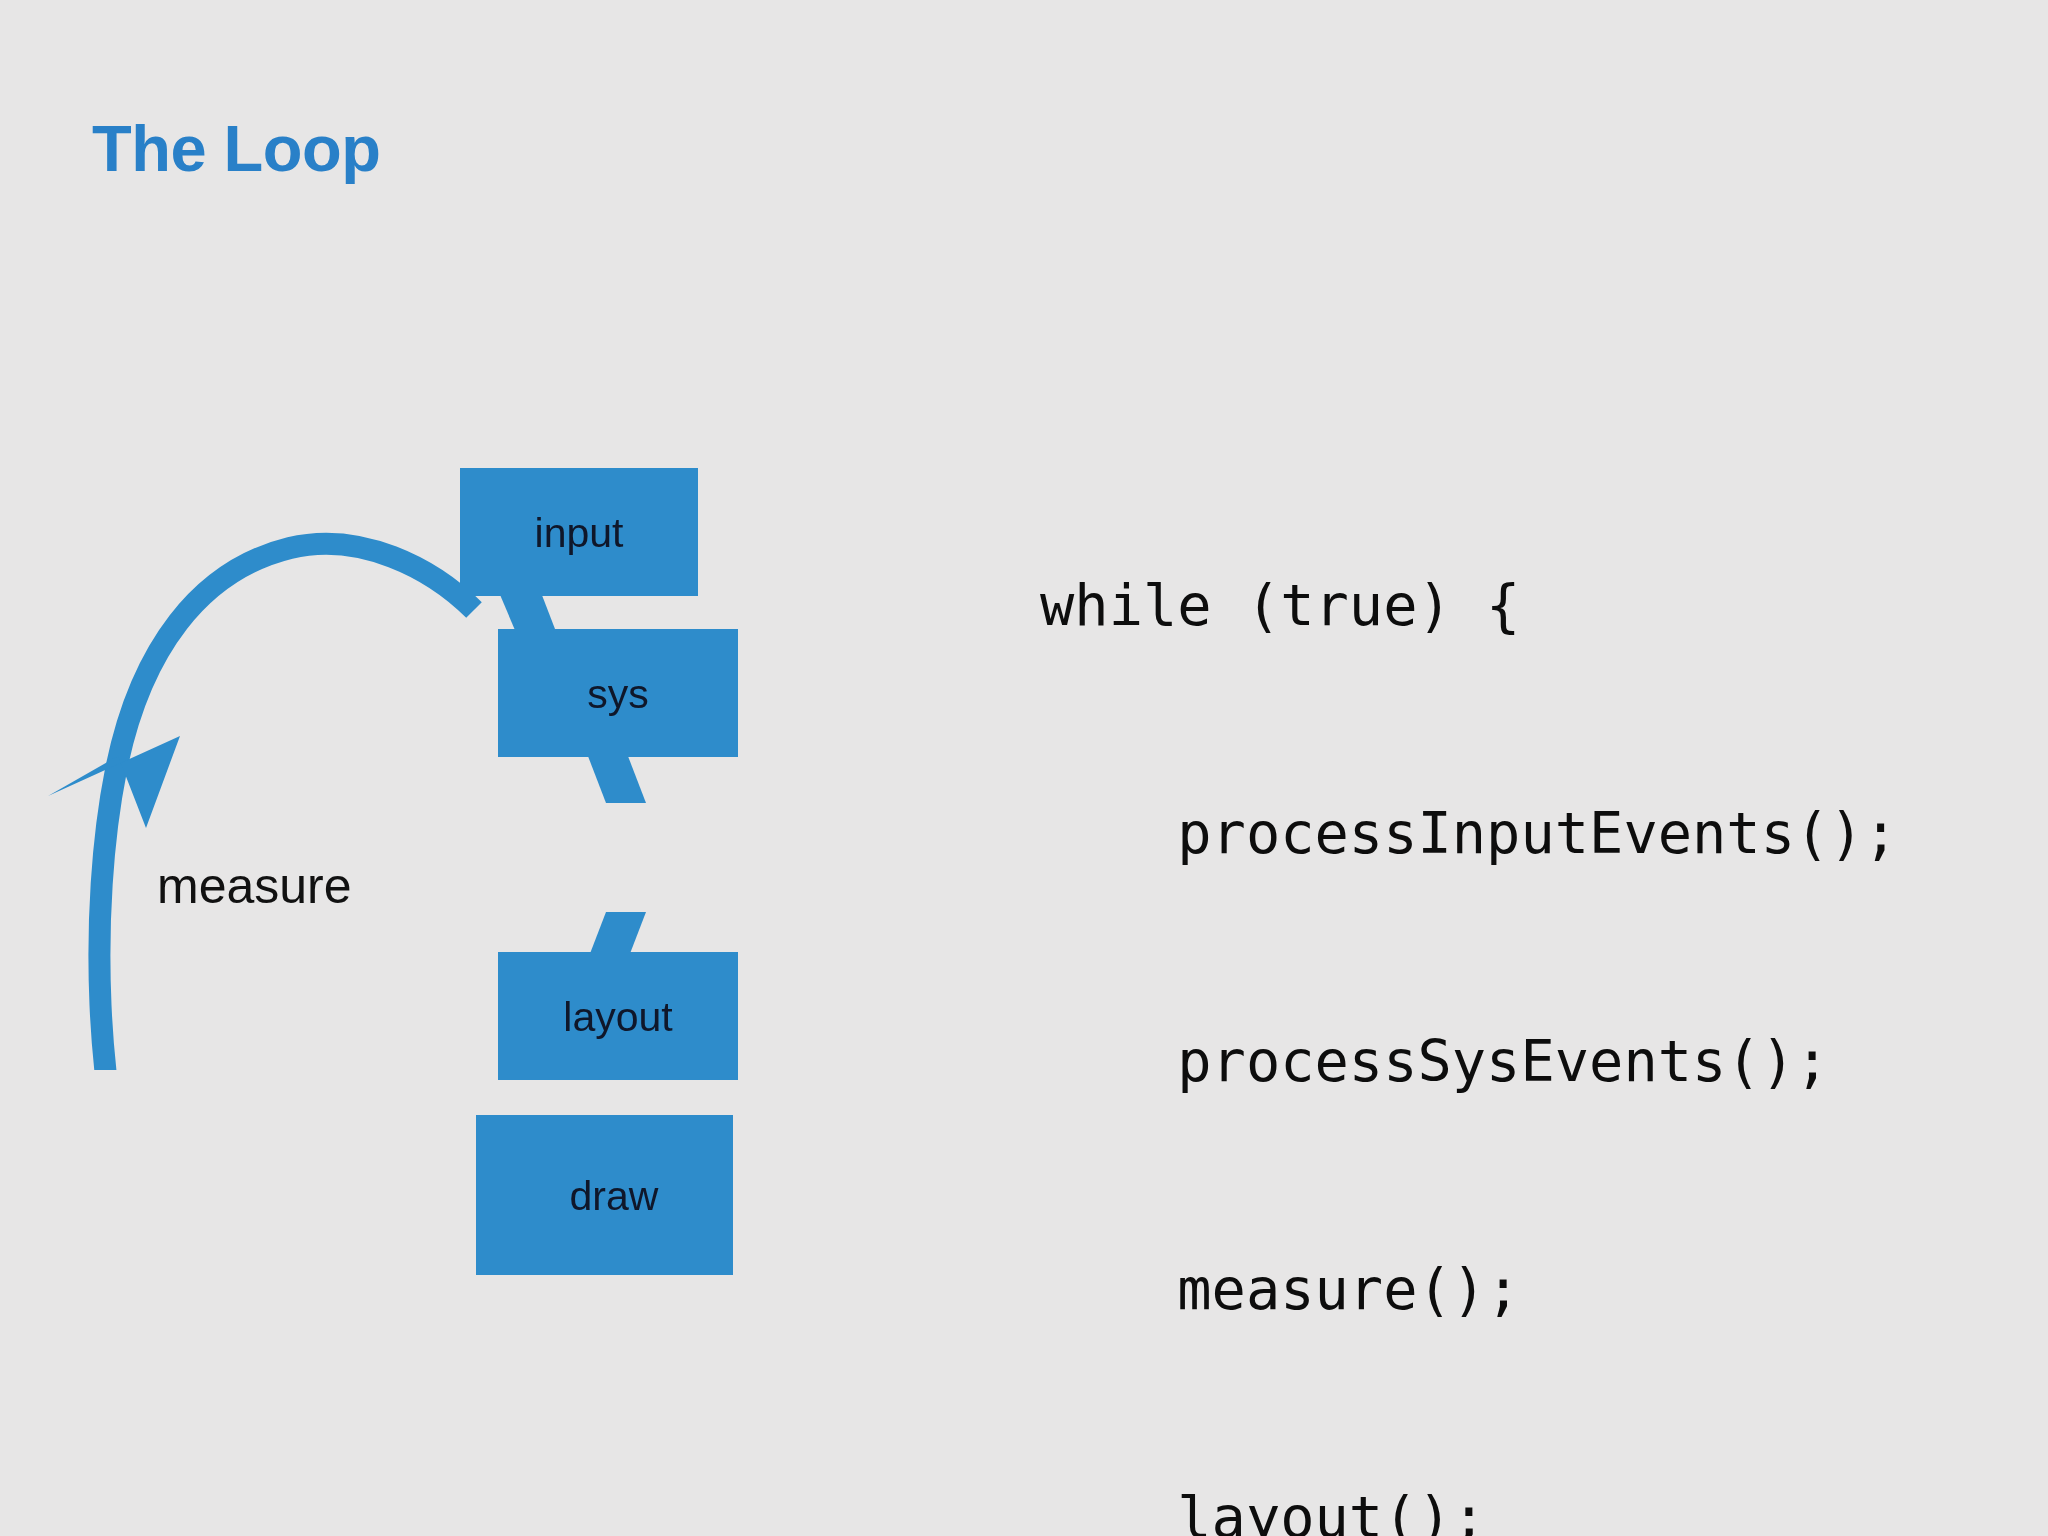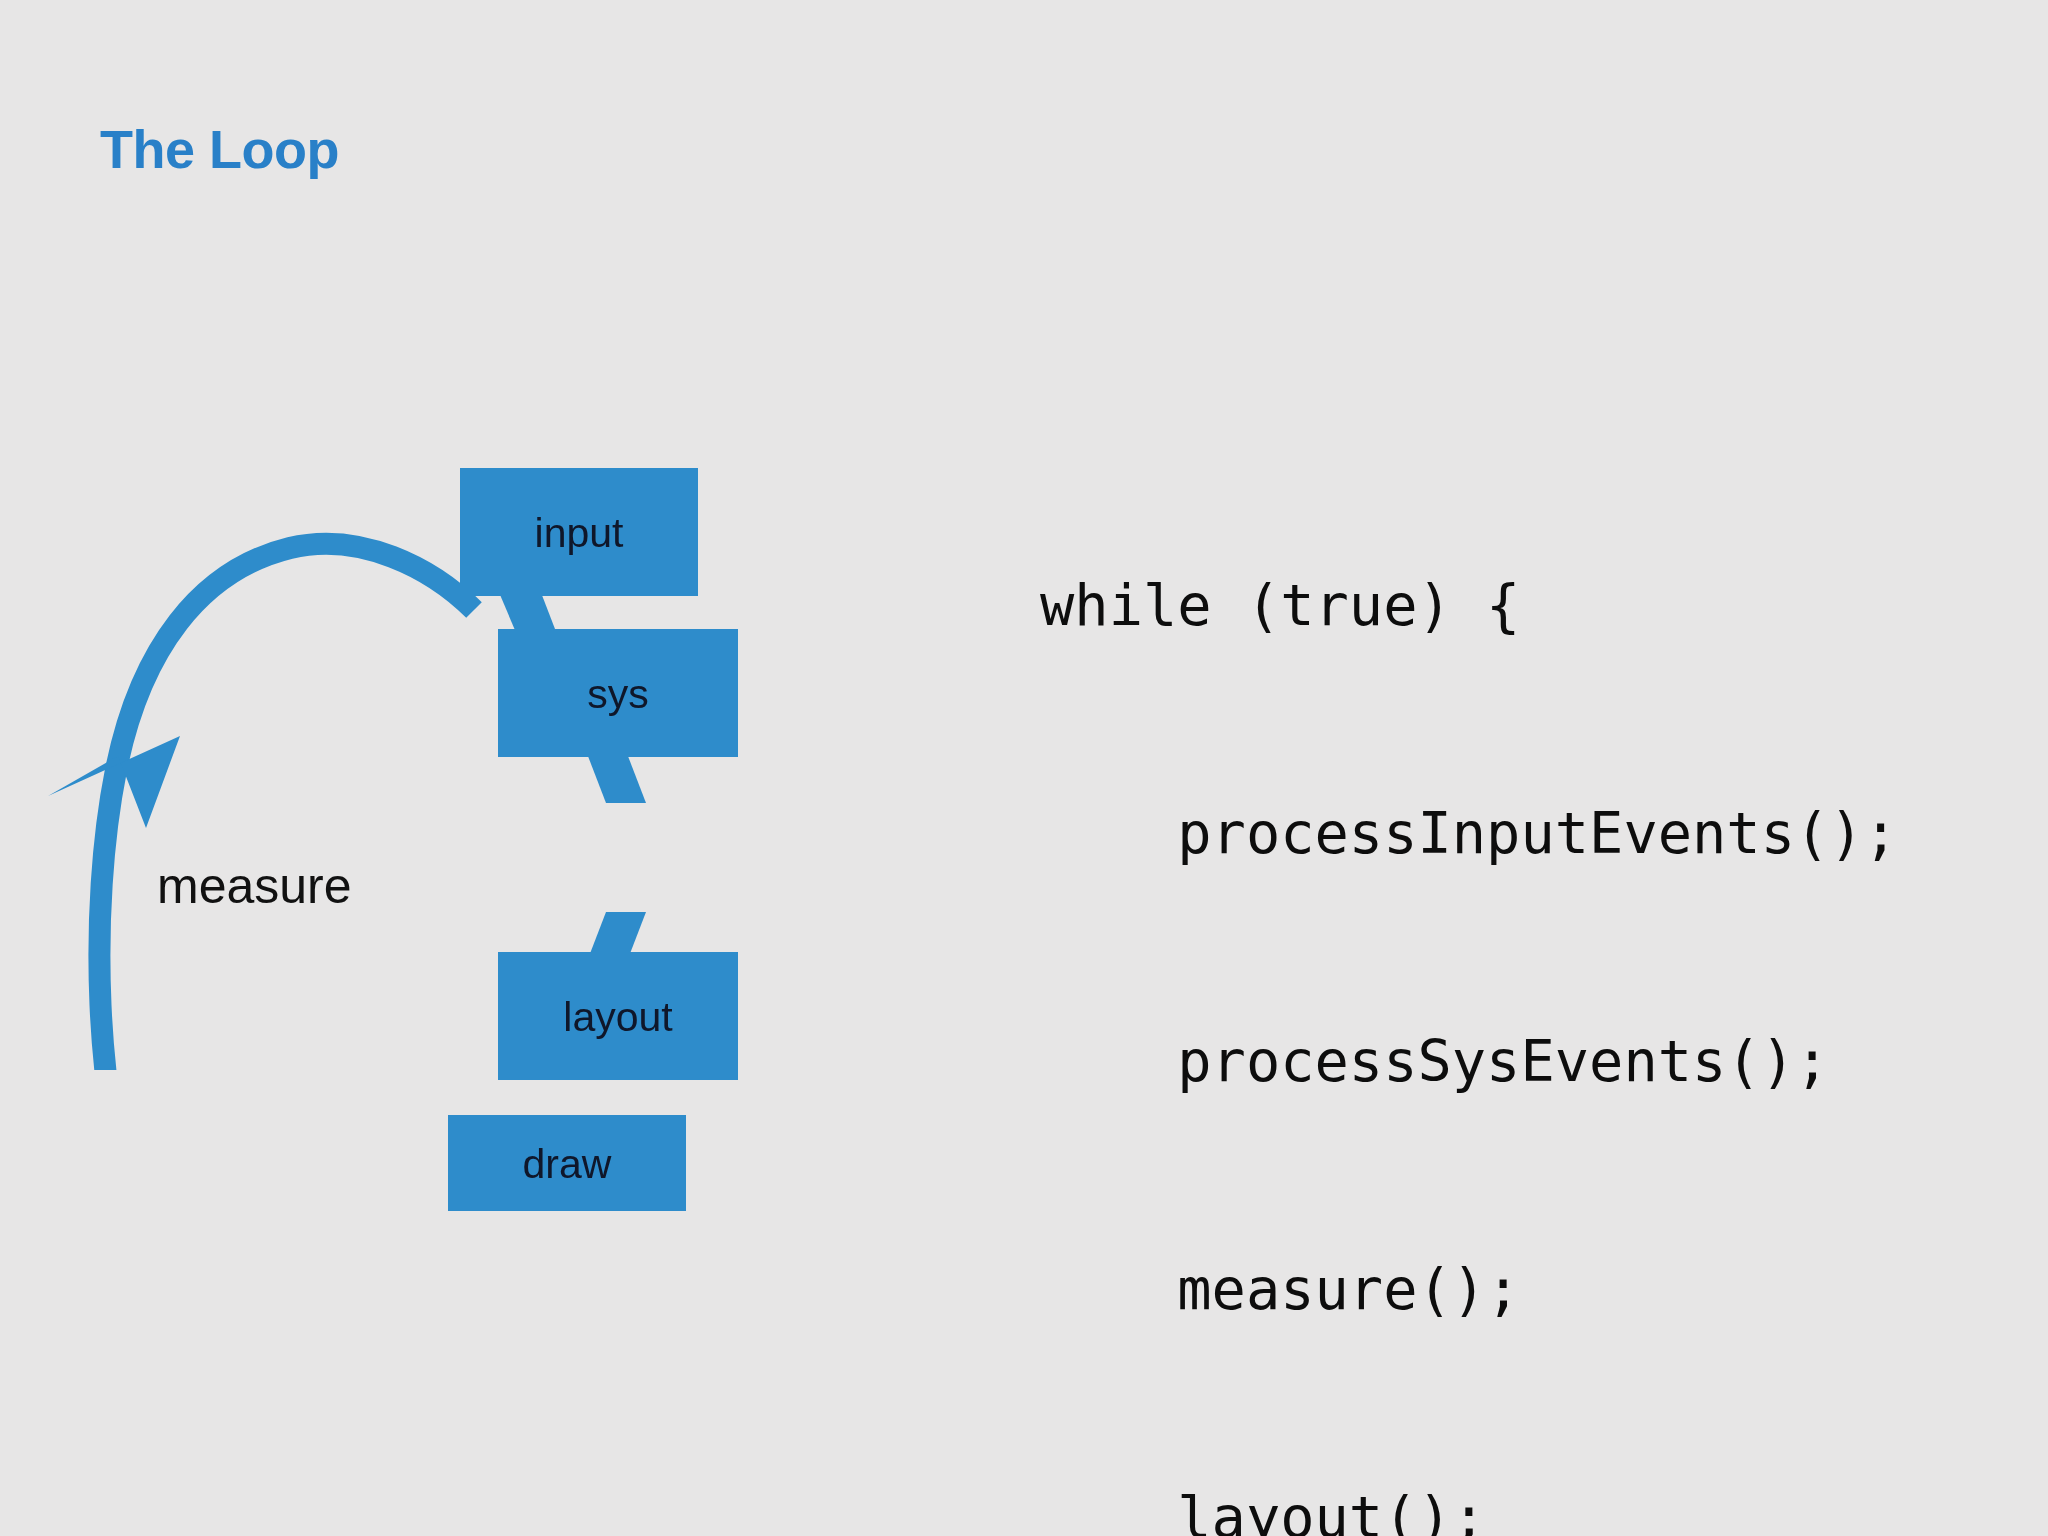--- a/index.html
+++ b/index.html
@@ -13,25 +13,25 @@
     width: 2048px;
     height: 1536px;
     background: #e7e6e6;
     overflow: hidden;
     font-family: "Liberation Sans", sans-serif;
   }
 
   
   #slide-title {
     position: absolute;
-    left: 100px;
+    left: 92px;
     top: 101px;
     font-family: "Liberation Sans", sans-serif;
     font-weight: bold;
-    font-size: 54px;
+    font-size: 65px;
     line-height: 96px;
     letter-spacing: -0.5px;
     color: #2980c8;
     white-space: nowrap;
   }
 
   
   #loop-diagram {
     position: absolute;
     left: 0px;
@@ -63,21 +63,21 @@
   .stage-label {
     position: relative;
     top: 1px;
   }
 
   
   #stage-input   { left: 460px; top: 218px; width: 238px; height: 128px; }
   #stage-sys     { left: 498px; top: 379px; width: 240px; height: 128px; }
   #stage-measure { left: 548px; top: 540px; width: 228px; height: 128px; }
   #stage-layout  { left: 498px; top: 702px; width: 240px; height: 128px; }
-  #stage-draw    { left: 448px; top: 865px; width: 238px; height: 96px; }
+  #stage-draw    { left: 476px; top: 865px; width: 238px; height: 160px; padding-left: 19px; }
 
   #thread-label {
     position: absolute;
     left: 157px;
     top: 611px;
     font-family: "Liberation Sans", sans-serif;
     font-size: 50px;
     line-height: 1;
     color: #111111;
     white-space: nowrap;

